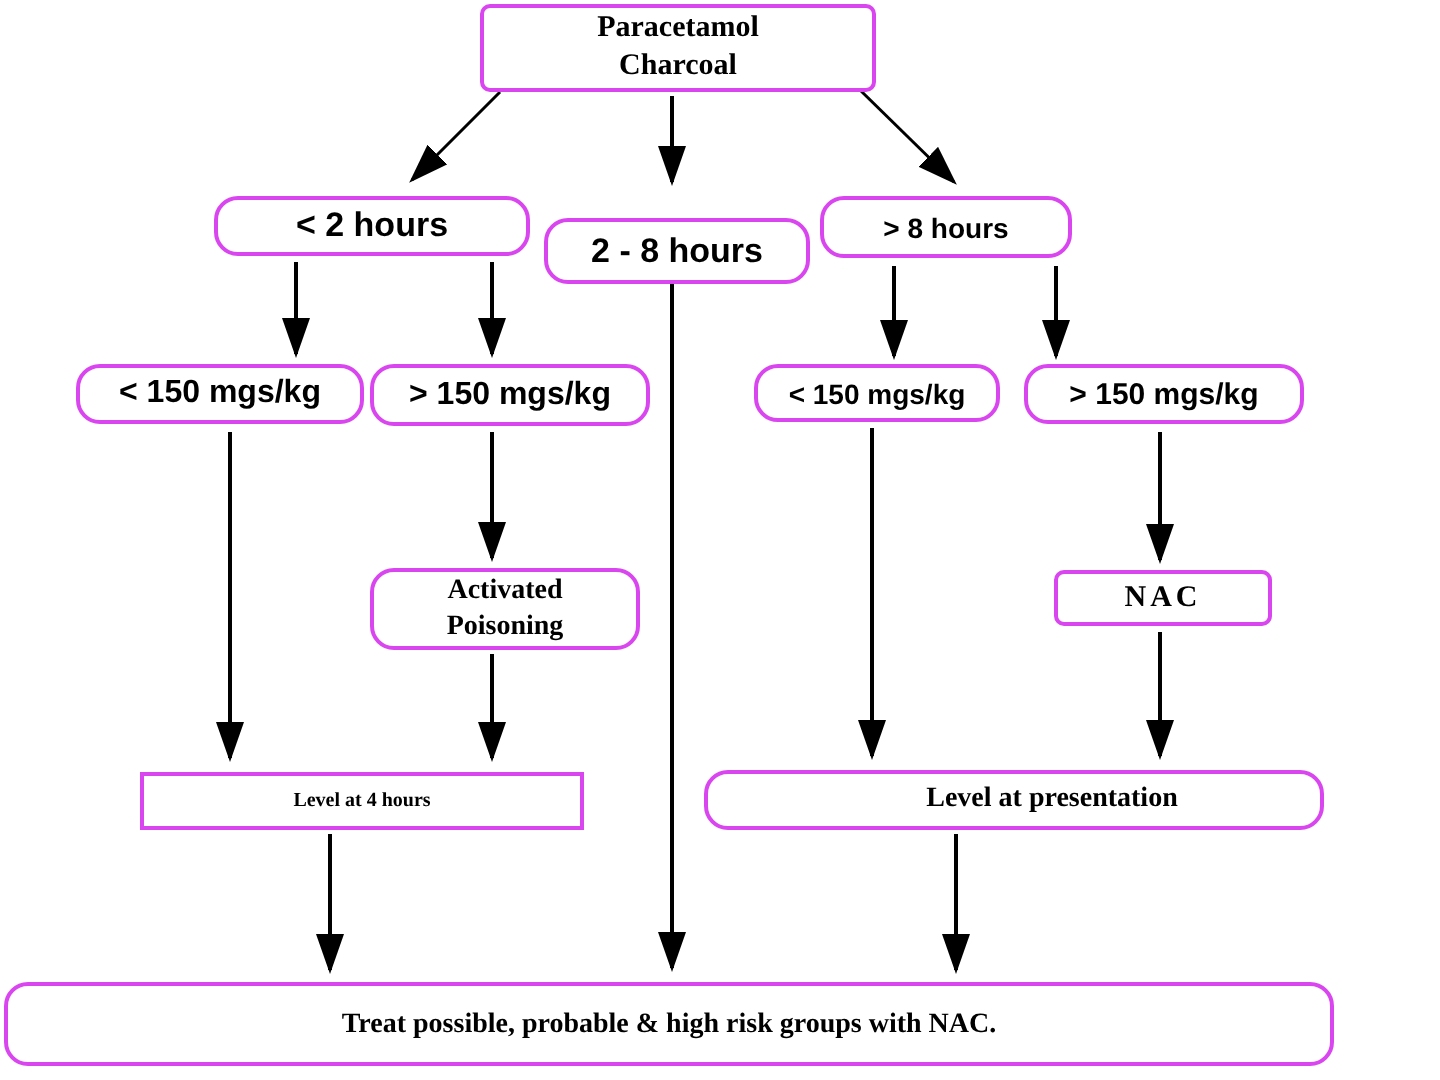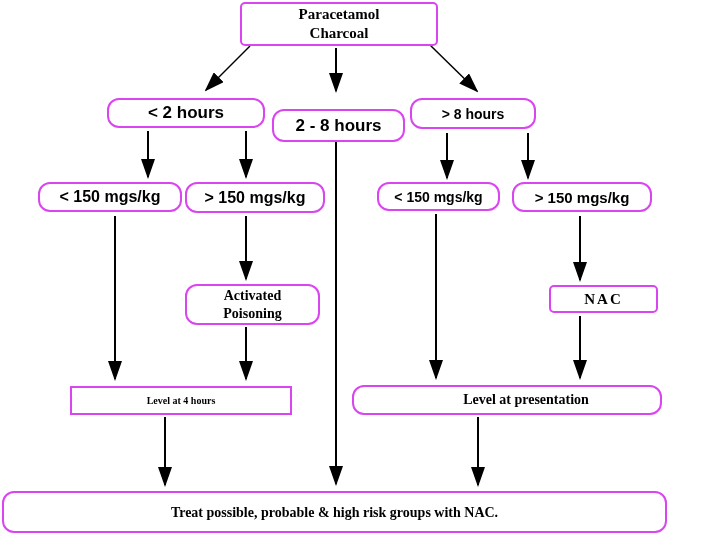--- a/index.html
+++ b/index.html
@@ -86,21 +86,21 @@
     <div>&lt; 150 mgs/kg</div>
   </div>
   <div class="box sans r" style="left:512px; top:182px; width:140px; height:30px; font-size:15px;">
     <div>&gt; 150 mgs/kg</div>
   </div>
 
   <div class="box serif r" style="left:185px; top:284px; width:135px; height:41px; font-size:14px; line-height:18px;">
     <div>Activated</div>
     <div>Poisoning</div>
   </div>
-  <div class="box serif r-sm" style="left:549px; top:285px; width:109px; height:28px; font-size:15px; letter-spacing:2px;">
+  <div class="box serif r-sm" style="left:527px; top:285px; width:109px; height:28px; font-size:15px; letter-spacing:2px;">
     <div>NAC</div>
   </div>
 
   <div class="box serif" style="left:70px; top:386px; width:222px; height:29px; font-size:10px;">
     <div>Level at 4 hours</div>
   </div>
   <div class="box serif r" style="left:352px; top:385px; width:310px; height:30px; font-size:14px;padding-left:38px;">
     <div>Level at presentation</div>
   </div>
 

